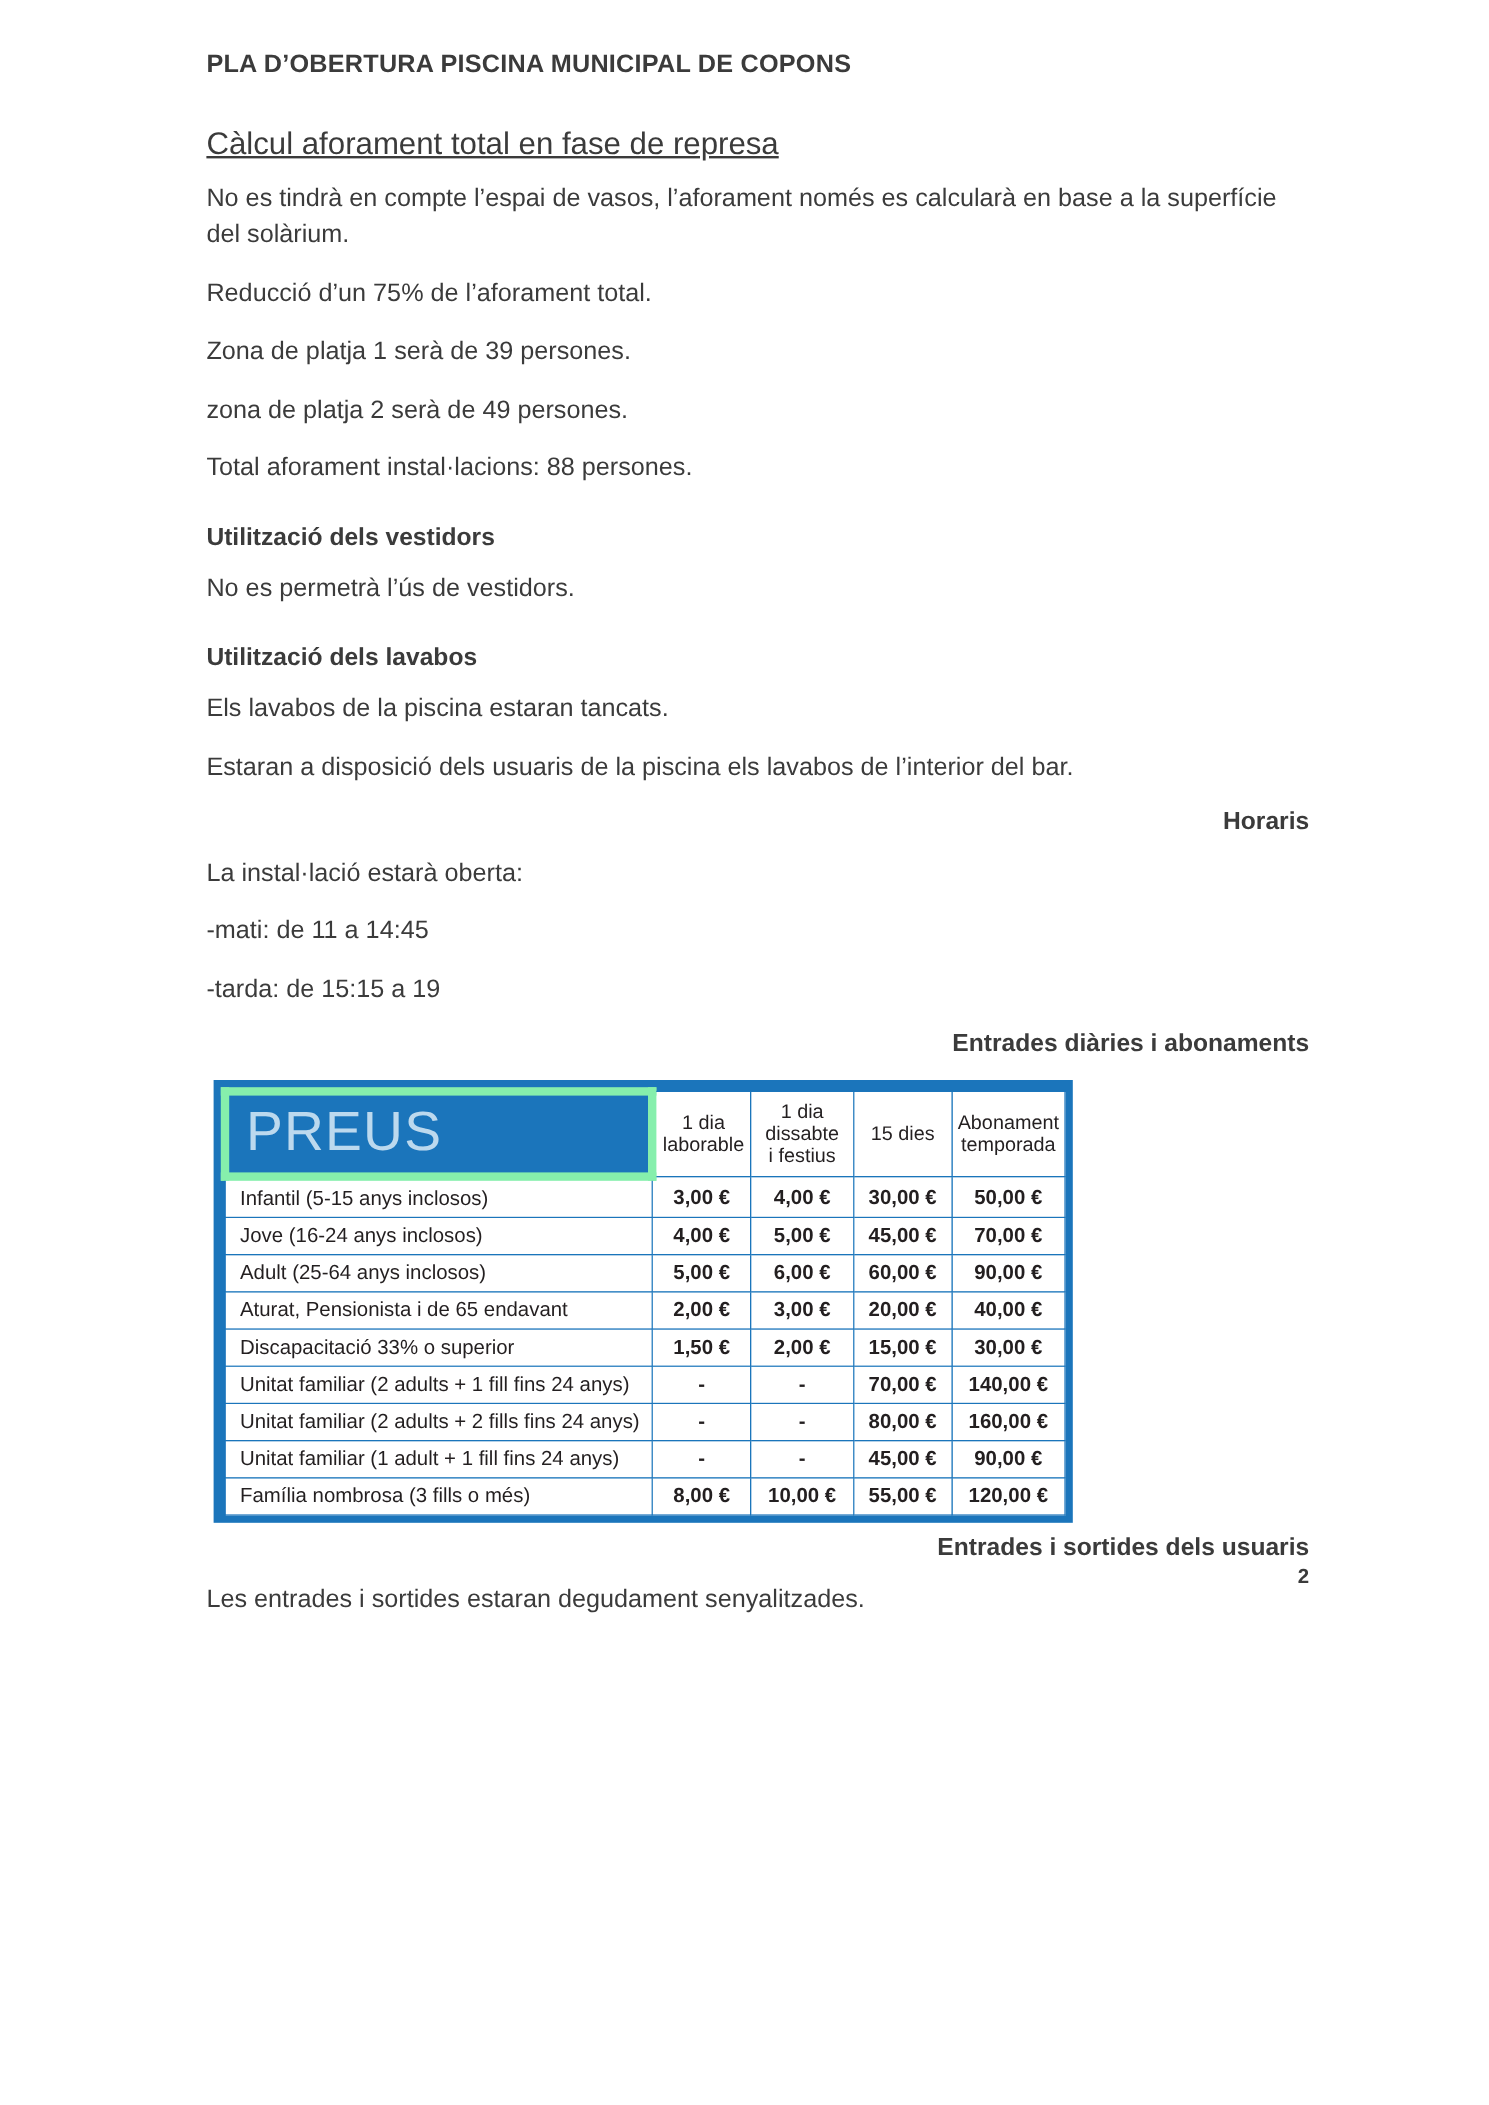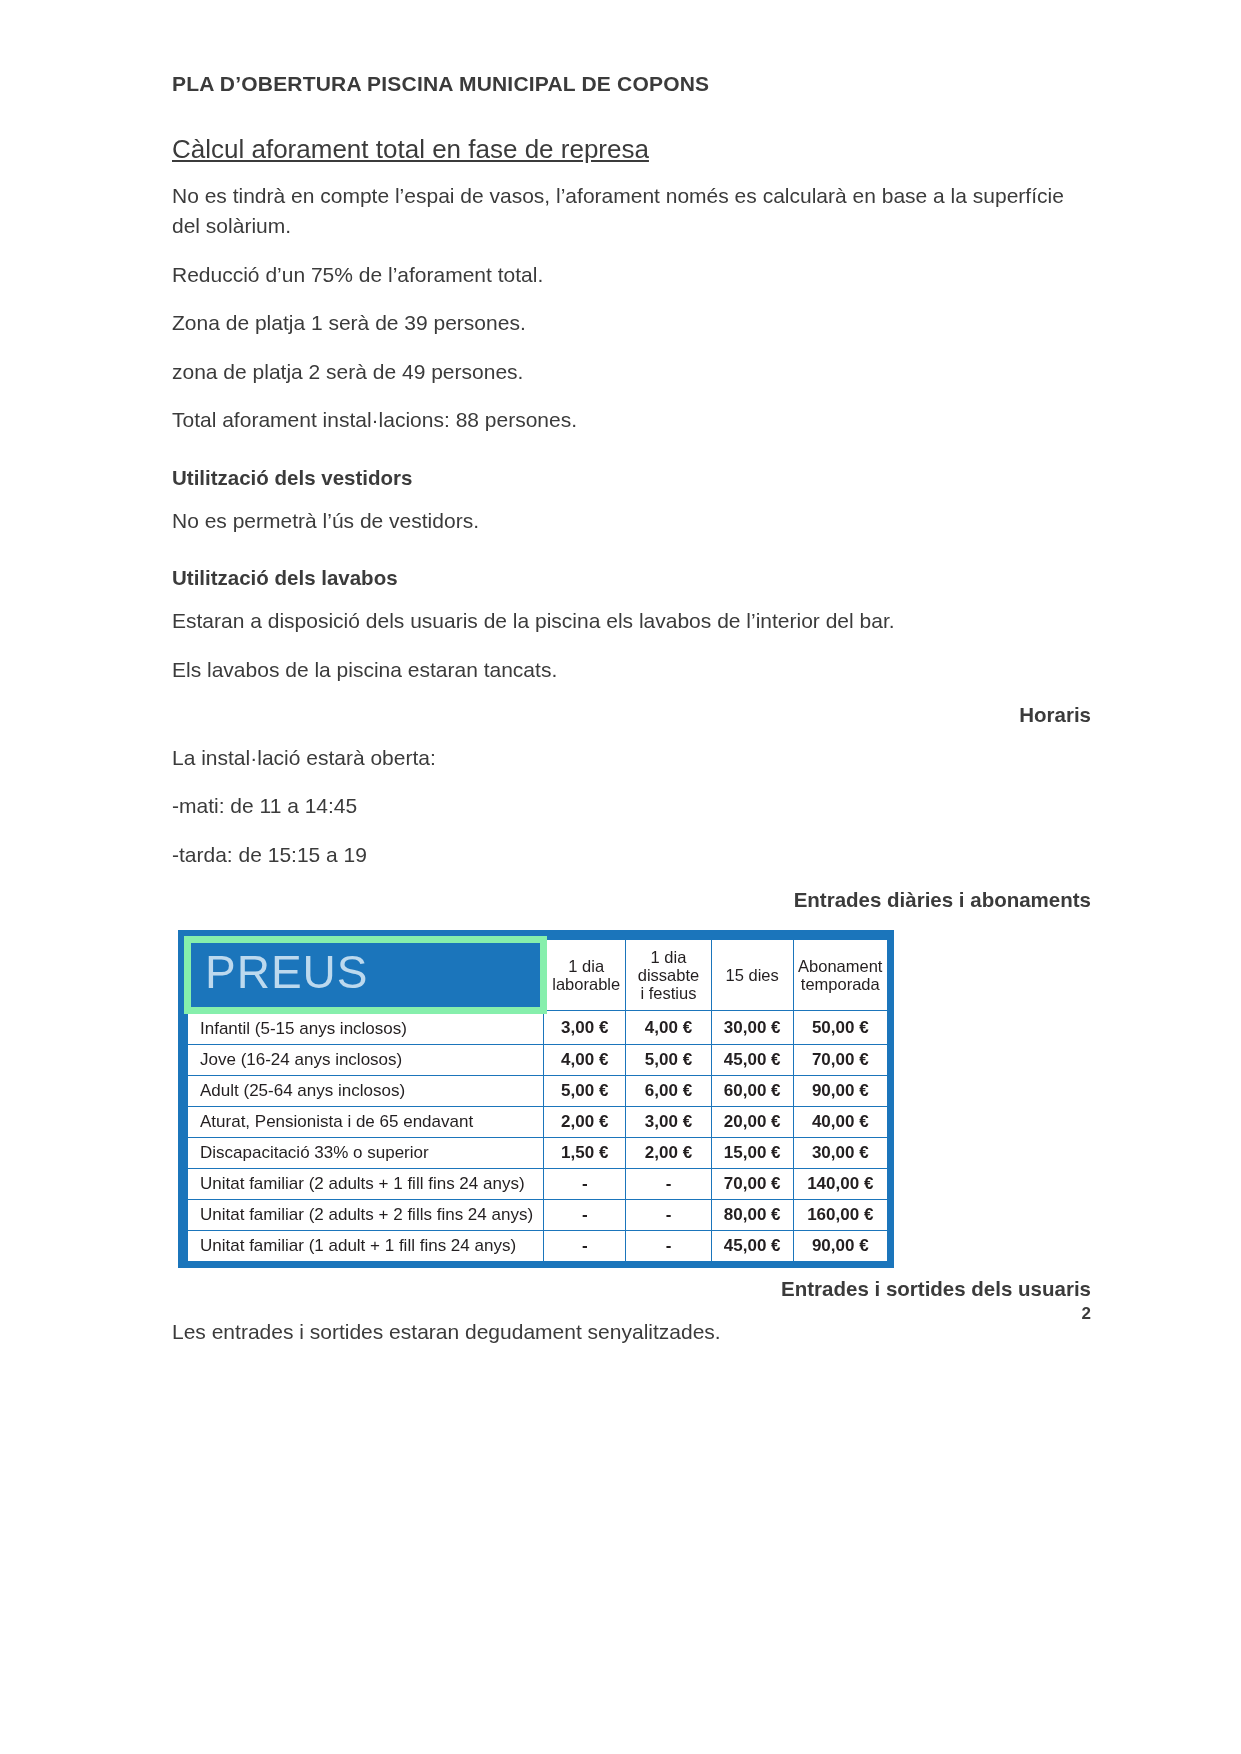--- a/index.html
+++ b/index.html
@@ -12,21 +12,21 @@
     height: 1754px;
     font-family: "Liberation Sans", sans-serif;
     color: #3b3b3b;
     position: relative;
   }
   .page {
     position: relative;
     width: 1241px;
     height: 1396px;
     box-sizing: border-box;
-    padding: 72px 150px 60px 172px;
+    padding: 42px 150px 60px 172px;
     border-radius: 22px;
   }
   .doc-title {
     font-size: 21px;
     font-weight: bold;
     color: #3b3b3b;
     letter-spacing: 0.2px;
     margin: 0 0 38px 0;
   }
   .subhead-underline {
@@ -129,22 +129,22 @@
   <p class="body">No es tindrà en compte l’espai de vasos, l’aforament només es calcularà en base a la superfície del solàrium.</p>
   <p class="body">Reducció d’un 75% de l’aforament total.</p>
   <p class="body">Zona de platja 1 serà de 39 persones.</p>
   <p class="body">zona de platja 2 serà de 49 persones.</p>
   <p class="body">Total aforament instal·lacions: 88 persones.</p>
 
   <h2 class="section">Utilització dels vestidors</h2>
   <p class="body">No es permetrà l’ús de vestidors.</p>
 
   <h2 class="section">Utilització dels lavabos</h2>
+  <p class="body">Els lavabos de la piscina estaran tancats.</p>
   <p class="body">Estaran a disposició dels usuaris de la piscina els lavabos de l’interior del bar.</p>
-  <p class="body">Els lavabos de la piscina estaran tancats.</p>
 
   <h2 class="section small-gap">Horaris</h2>
   <p class="body">La instal·lació estarà oberta:</p>
   <p class="body">-mati: de 11 a 14:45</p>
   <p class="body">-tarda: de 15:15 a 19</p>
 
   <h2 class="section small-gap">Entrades diàries i abonaments</h2>
 
   <div class="price-block">
     <table class="preus">
@@ -226,20 +226,27 @@
           <td class="price">80,00 €</td>
           <td class="price">160,00 €</td>
         </tr>
         <tr>
           <td class="concept">Unitat familiar (1 adult + 1 fill fins 24 anys)</td>
           <td class="price">-</td>
           <td class="price">-</td>
           <td class="price">45,00 €</td>
           <td class="price">90,00 €</td>
         </tr>
+        <tr>
+          <td class="concept">Família nombrosa (3 fills o més)</td>
+          <td class="price">8,00 €</td>
+          <td class="price">10,00 €</td>
+          <td class="price">55,00 €</td>
+          <td class="price">120,00 €</td>
+        </tr>
       </tbody>
     </table>
   </div>
 
   <h2 class="section small-gap">Entrades i sortides dels usuaris</h2>
   <p class="body">Les entrades i sortides estaran degudament senyalitzades.</p>
 
   <div class="page-number">2</div>
 </div>
 

